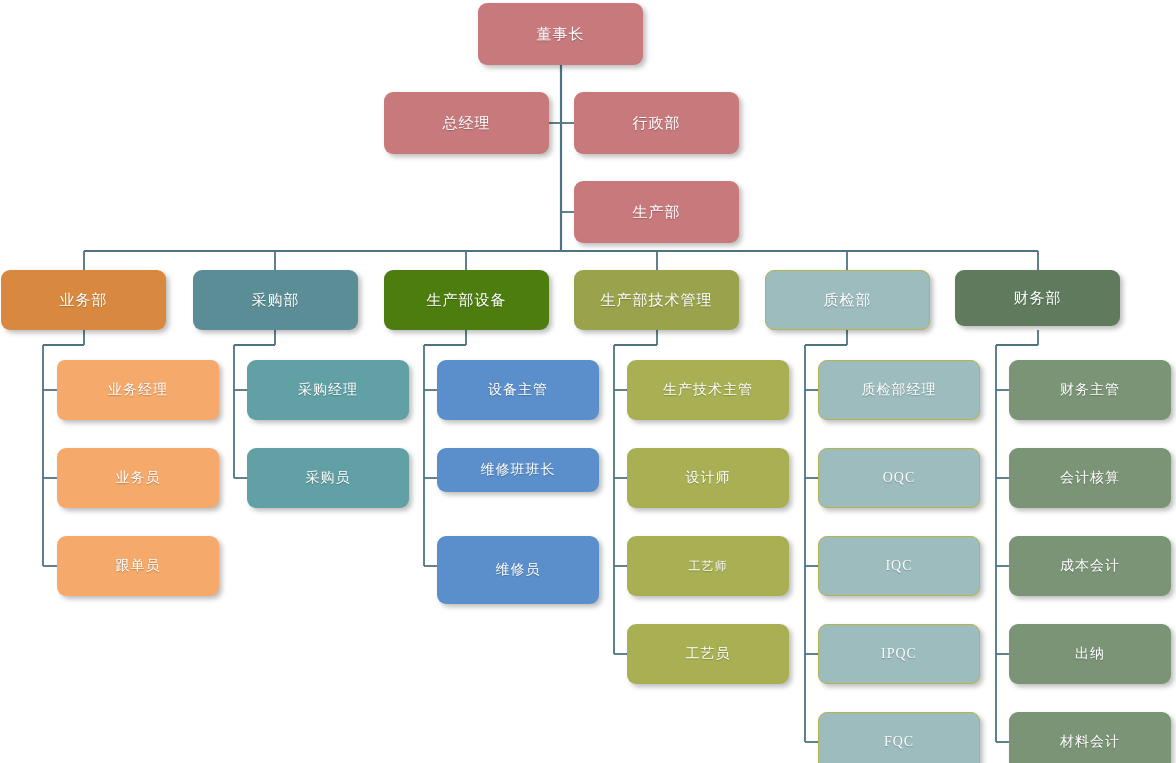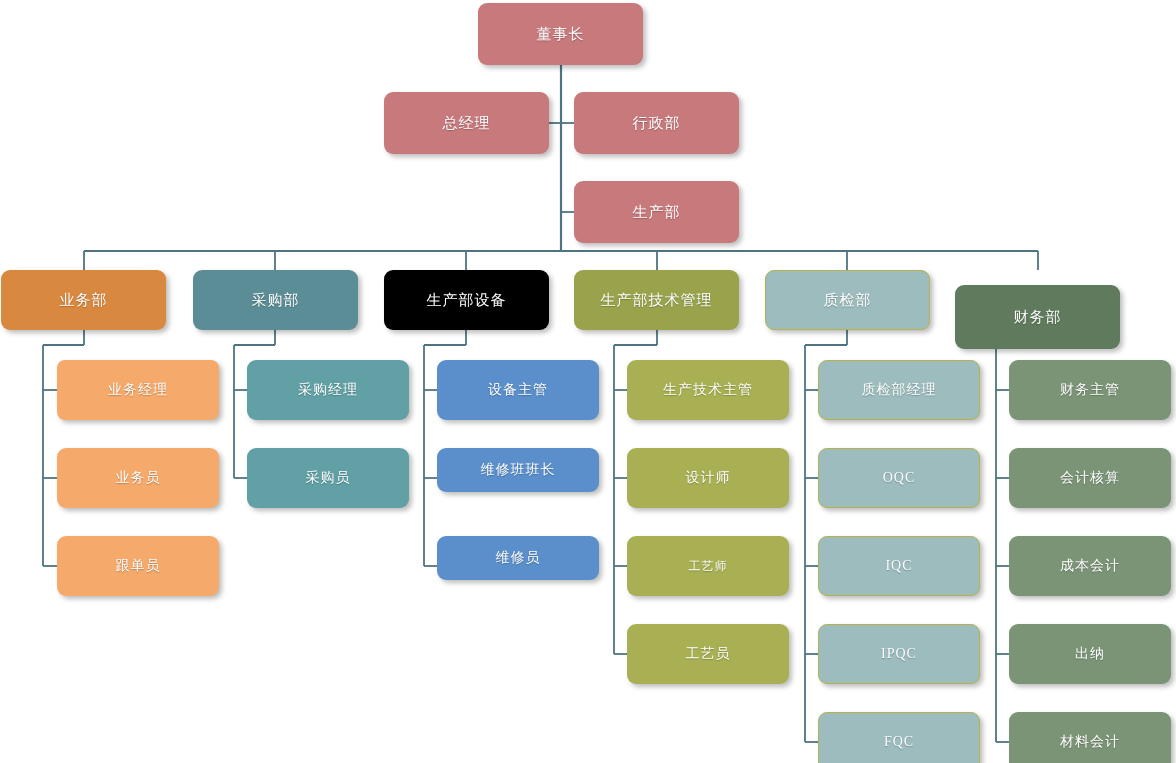--- a/index.html
+++ b/index.html
@@ -132,30 +132,30 @@
       </div>
       <div class="node shadowed" style="left: 193px; top: 270px; width: 165px; height: 60px; background: rgb(91, 141, 150); font-size: 15px;">
         <span class="node-label">采购部</span>
       </div>
       <div class="node shadowed" style="left: 247px; top: 360px; width: 162px; height: 60px; background: rgb(97, 160, 165); font-size: 14px;">
         <span class="node-label">采购经理</span>
       </div>
       <div class="node shadowed" style="left: 247px; top: 448px; width: 162px; height: 60px; background: rgb(97, 160, 165); font-size: 14px;">
         <span class="node-label">采购员</span>
       </div>
-      <div class="node shadowed" style="left: 384px; top: 270px; width: 165px; height: 60px; background: #000000; font-size: 15px;">
+      <div class="node shadowed" style="left: 384px; top: 270px; width: 165px; height: 60px; background: #4d7c0f; font-size: 15px;">
         <span class="node-label">生产部设备</span>
       </div>
       <div class="node shadowed" style="left: 437px; top: 360px; width: 162px; height: 60px; background: rgb(91, 143, 203); font-size: 14px;">
         <span class="node-label">设备主管</span>
       </div>
       <div class="node shadowed" style="left: 437px; top: 448px; width: 162px; height: 44px; background: rgb(91, 143, 203); font-size: 14px;">
         <span class="node-label">维修班班长</span>
       </div>
-      <div class="node shadowed" style="left: 437px; top: 536px; width: 162px; height: 44px; background: rgb(91, 143, 203); font-size: 14px;">
+      <div class="node shadowed" style="left: 437px; top: 536px; width: 162px; height: 68px; background: rgb(91, 143, 203); font-size: 14px;">
         <span class="node-label">维修员</span>
       </div>
       <div class="node shadowed" style="left: 574px; top: 270px; width: 165px; height: 60px; background: rgb(154, 163, 76); font-size: 15px;">
         <span class="node-label">生产部技术管理</span>
       </div>
       <div class="node shadowed" style="left: 627px; top: 360px; width: 162px; height: 60px; background: rgb(169, 176, 83); font-size: 14px;">
         <span class="node-label">生产技术主管</span>
       </div>
       <div class="node shadowed" style="left: 627px; top: 448px; width: 162px; height: 60px; background: rgb(169, 176, 83); font-size: 14px;">
         <span class="node-label">设计师</span>
@@ -177,21 +177,21 @@
       </div>
       <div class="node shadowed bordered" style="left: 818px; top: 536px; width: 162px; height: 60px; background: rgb(156, 188, 189); font-size: 14px;">
         <span class="node-label">IQC</span>
       </div>
       <div class="node shadowed bordered" style="left: 818px; top: 624px; width: 162px; height: 60px; background: rgb(156, 188, 189); font-size: 14px;">
         <span class="node-label">IPQC</span>
       </div>
       <div class="node shadowed bordered" style="left: 818px; top: 712px; width: 162px; height: 60px; background: rgb(156, 188, 189); font-size: 14px;">
         <span class="node-label">FQC</span>
       </div>
-      <div class="node shadowed" style="left: 955px; top: 270px; width: 165px; height: 64px; background: rgb(95, 122, 92); font-size: 15px; margin-top: 15px;">
+      <div class="node shadowed" style="left: 955px; top: 270px; width: 165px; height: 56px; background: rgb(95, 122, 92); font-size: 15px;">
         <span class="node-label">财务部</span>
       </div>
       <div class="node shadowed" style="left: 1009px; top: 360px; width: 162px; height: 60px; background: rgb(123, 148, 118); font-size: 14px;">
         <span class="node-label">财务主管</span>
       </div>
       <div class="node shadowed" style="left: 1009px; top: 448px; width: 162px; height: 60px; background: rgb(123, 148, 118); font-size: 14px;">
         <span class="node-label">会计核算</span>
       </div>
       <div class="node shadowed" style="left: 1009px; top: 536px; width: 162px; height: 60px; background: rgb(123, 148, 118); font-size: 14px;">
         <span class="node-label">成本会计</span>

